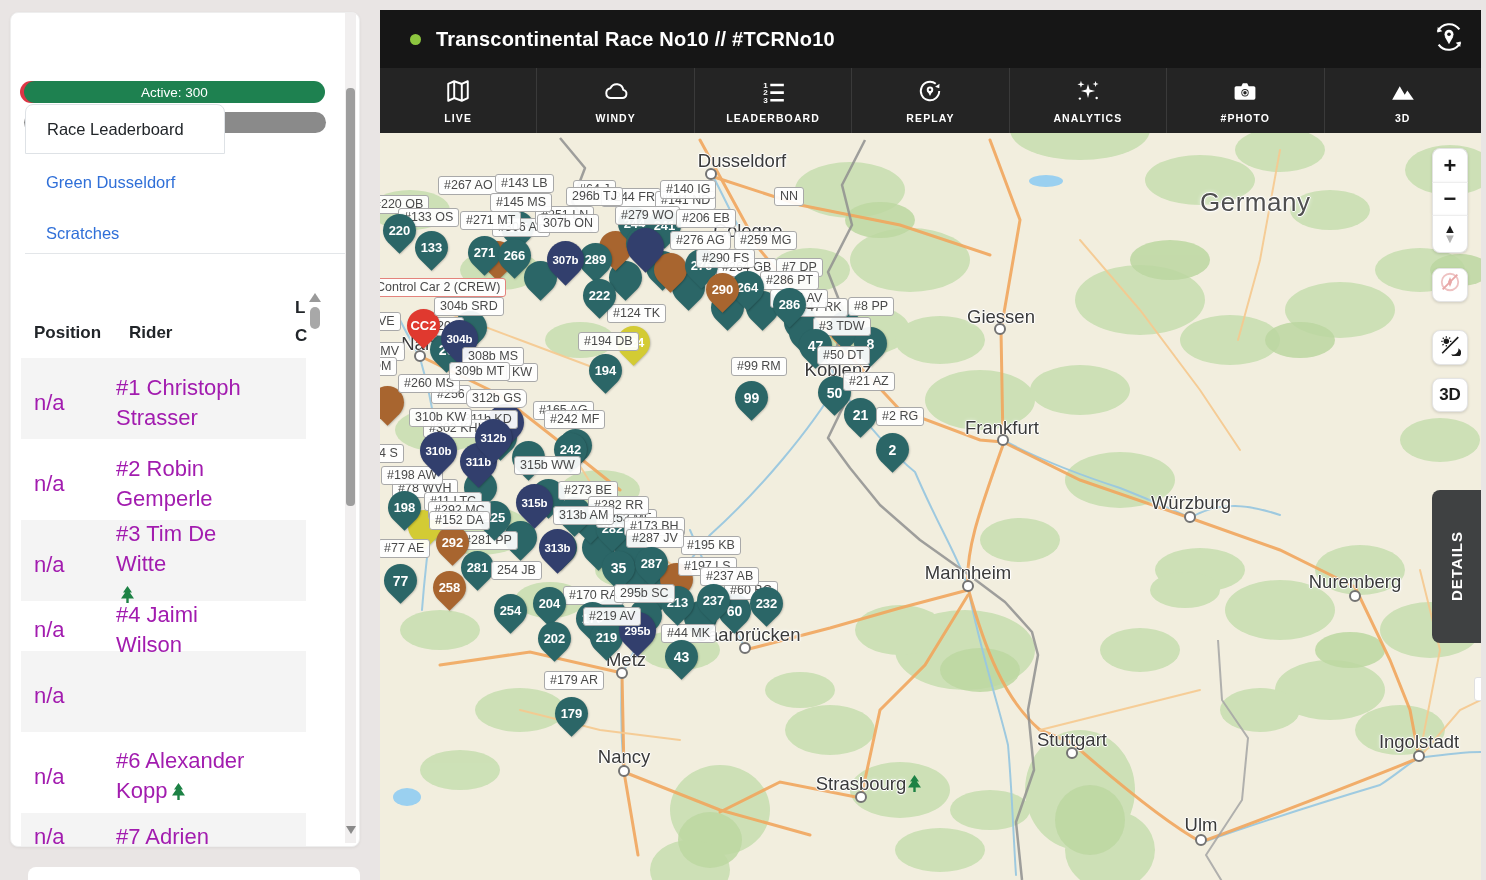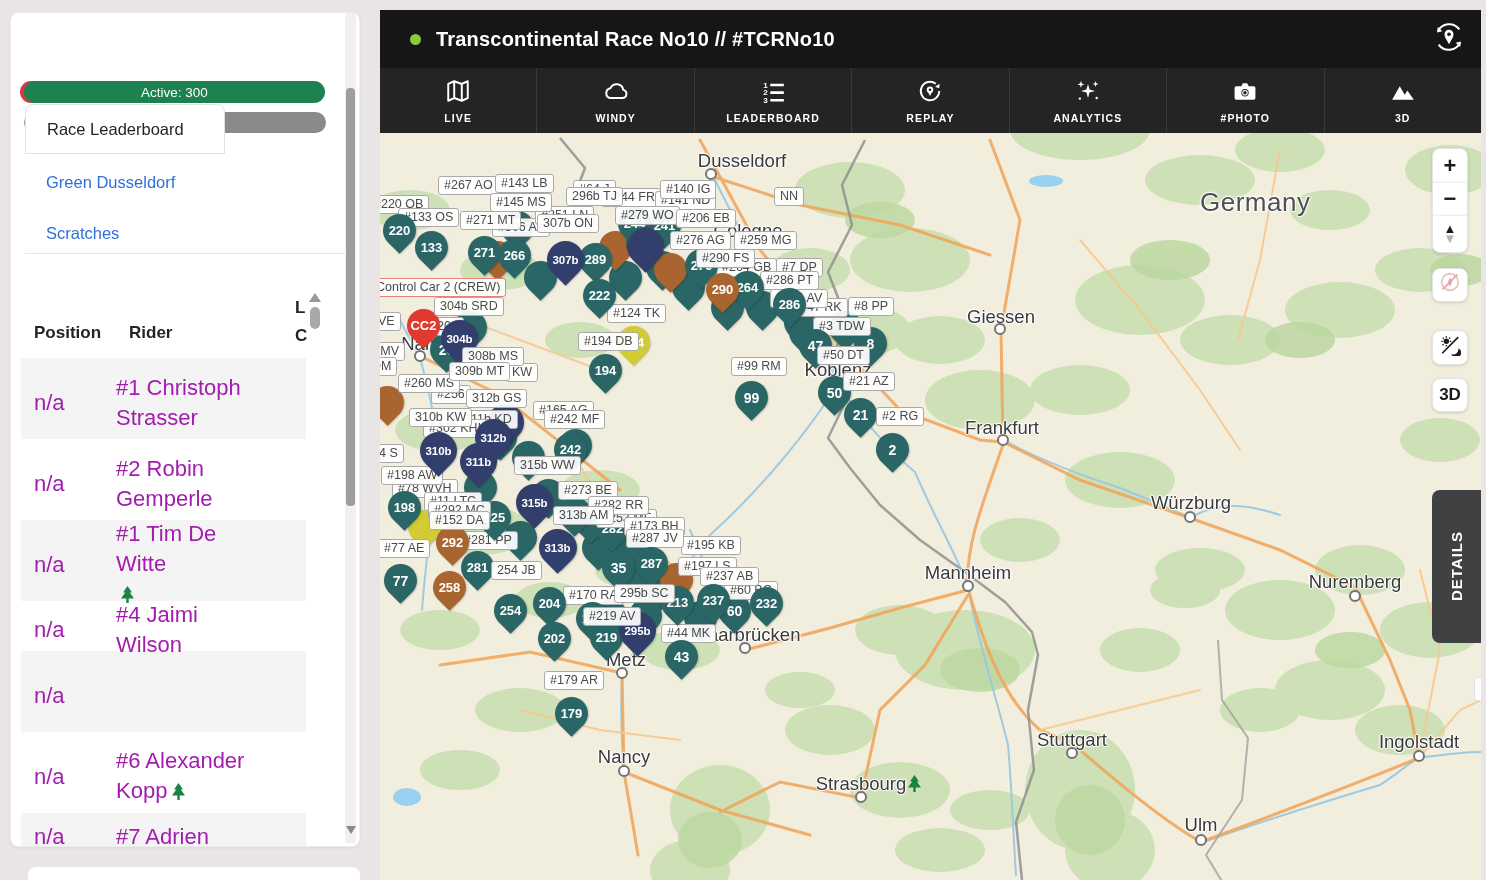--- a/index.html
+++ b/index.html
@@ -107,21 +107,21 @@
       <div class="t-row odd" style="height: 81px;">
         <div class="cell-pos">n/a</div>
         <div class="cell-rider"><span>#1 Christoph Strasser</span></div>
       </div>
       <div class="t-row" style="height: 81px;">
         <div class="cell-pos">n/a</div>
         <div class="cell-rider"><span>#2 Robin Gemperle</span></div>
       </div>
       <div class="t-row odd" style="height: 81px;">
         <div class="cell-pos">n/a</div>
-        <div class="cell-rider"><span>#1 Tim De Witte</span><br><span class="tree"><svg width="15" height="17" viewBox="0 0 15 17">
+        <div class="cell-rider"><span>#3 Tim De Witte</span><br><span class="tree"><svg width="15" height="17" viewBox="0 0 15 17">
               <path d="M7.5 0 L12 6.5 H9.8 L14 12.5 H8.7 V17 H6.3 V12.5 H1 L5.2 6.5 H3 Z" fill="#1d8245"></path>
             </svg></span></div>
       </div>
       <div class="t-row" style="height: 50px;">
         <div class="cell-pos">n/a</div>
         <div class="cell-rider"><span>#4 Jaimi Wilson</span></div>
       </div>
       <div class="t-row odd" style="height: 81px;">
         <div class="cell-pos">n/a</div>
       </div>
@@ -674,21 +674,21 @@
         <div class="mlab" style="left: 227px; top: 171px; z-index: 3;">#124 TK</div>
         <div class="mlab" style="left: 198px; top: 199px; z-index: 5;">#194 DB</div>
         <div class="mlab red" style="left: -10px; top: 145px; z-index: 5;">Control Car 2 (CREW)</div>
         <div class="mlab" style="left: 54px; top: 164px; z-index: 5;">304b SRD</div>
         <div class="mlab" style="left: 44px; top: 184px; z-index: 2;">#201</div>
         <div class="mlab" style="left: 82px; top: 214px; z-index: 5;">308b MS</div>
         <div class="mlab" style="left: 69px; top: 229px; z-index: 5;">309b MT</div>
         <div class="mlab" style="left: 126px; top: 230px; z-index: 2;">KW</div>
         <div class="mlab" style="left: 18px; top: 241px; z-index: 3;">#260 MS</div>
         <div class="mlab" style="left: 51px; top: 252px; z-index: 2;">#256</div>
-        <div class="mlab" style="left: 86px; top: 256px; z-index: 5;">312b GS</div>
+        <div class="mlab" style="left: 86px; top: 256px; z-index: 5; border-radius: 6px;">312b GS</div>
         <div class="mlab" style="left: 29px; top: 275px; z-index: 5;">310b KW</div>
         <div class="mlab" style="left: 78px; top: 277px; z-index: 2;">311b KD</div>
         <div class="mlab" style="left: 43px; top: 286px; z-index: 2;">#302 KHL</div>
         <div class="mlab" style="left: 153px; top: 268px; z-index: 2;">#165 AG</div>
         <div class="mlab" style="left: 164px; top: 277px; z-index: 3;">#242 MF</div>
         <div class="mlab" style="left: 134px; top: 323px; z-index: 5;">315b WW</div>
         <div class="mlab" style="left: 178px; top: 348px; z-index: 3;">#273 BE</div>
         <div class="mlab" style="left: 161px; top: 373px; z-index: 5; margin-left: 12px;">313b AM</div>
         <div class="mlab" style="left: 208px; top: 363px; z-index: 3;">#282 RR</div>
         <div class="mlab" style="left: 216px; top: 376px; z-index: 2;">#253 MF</div>

